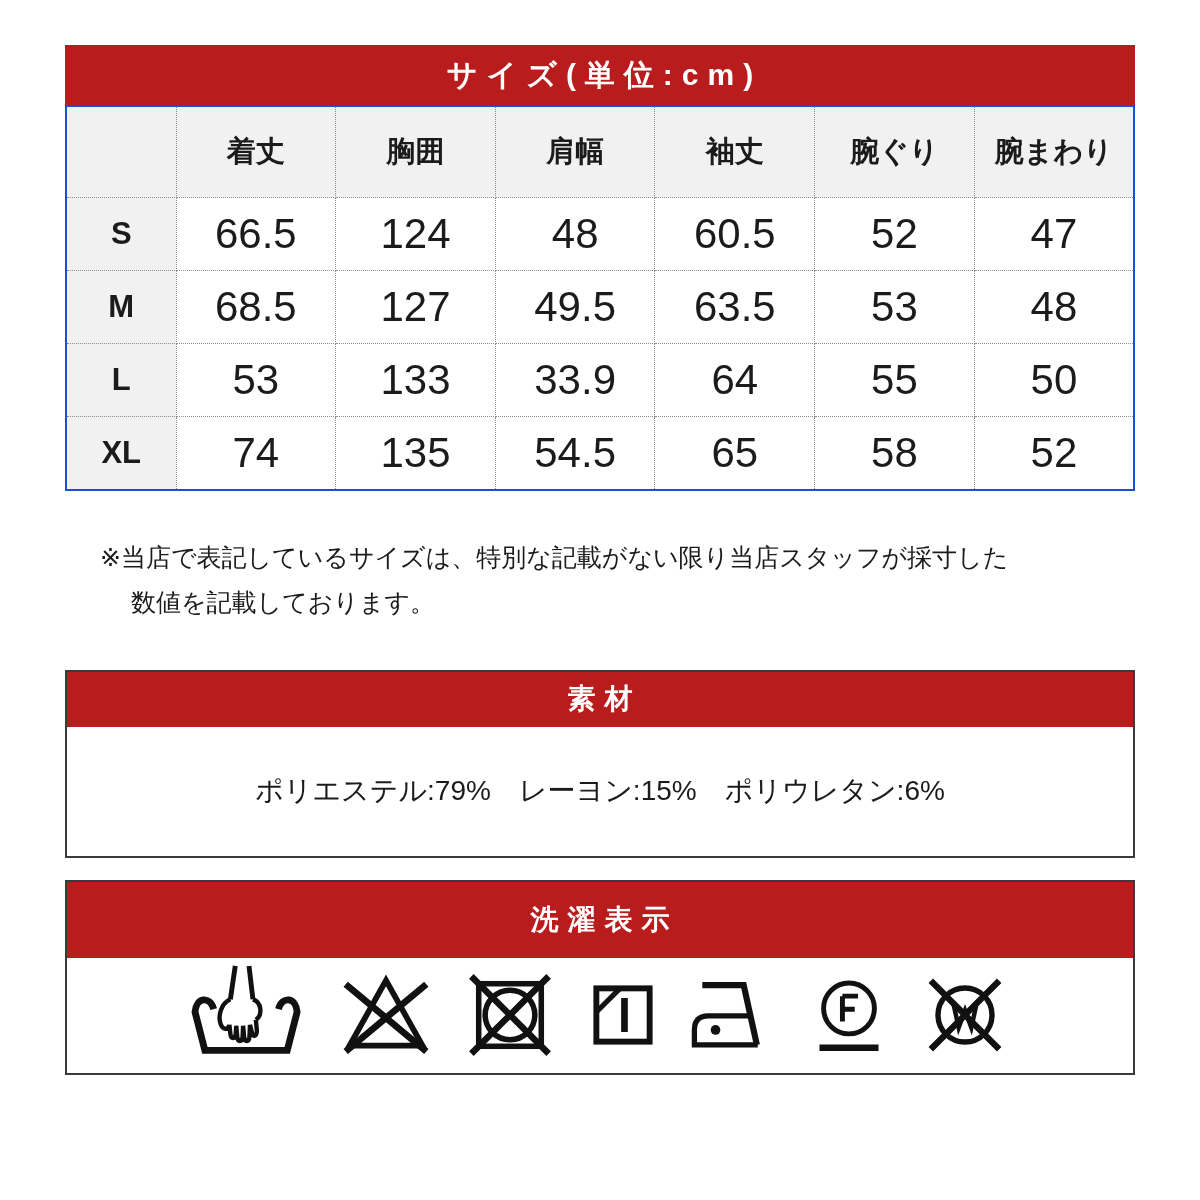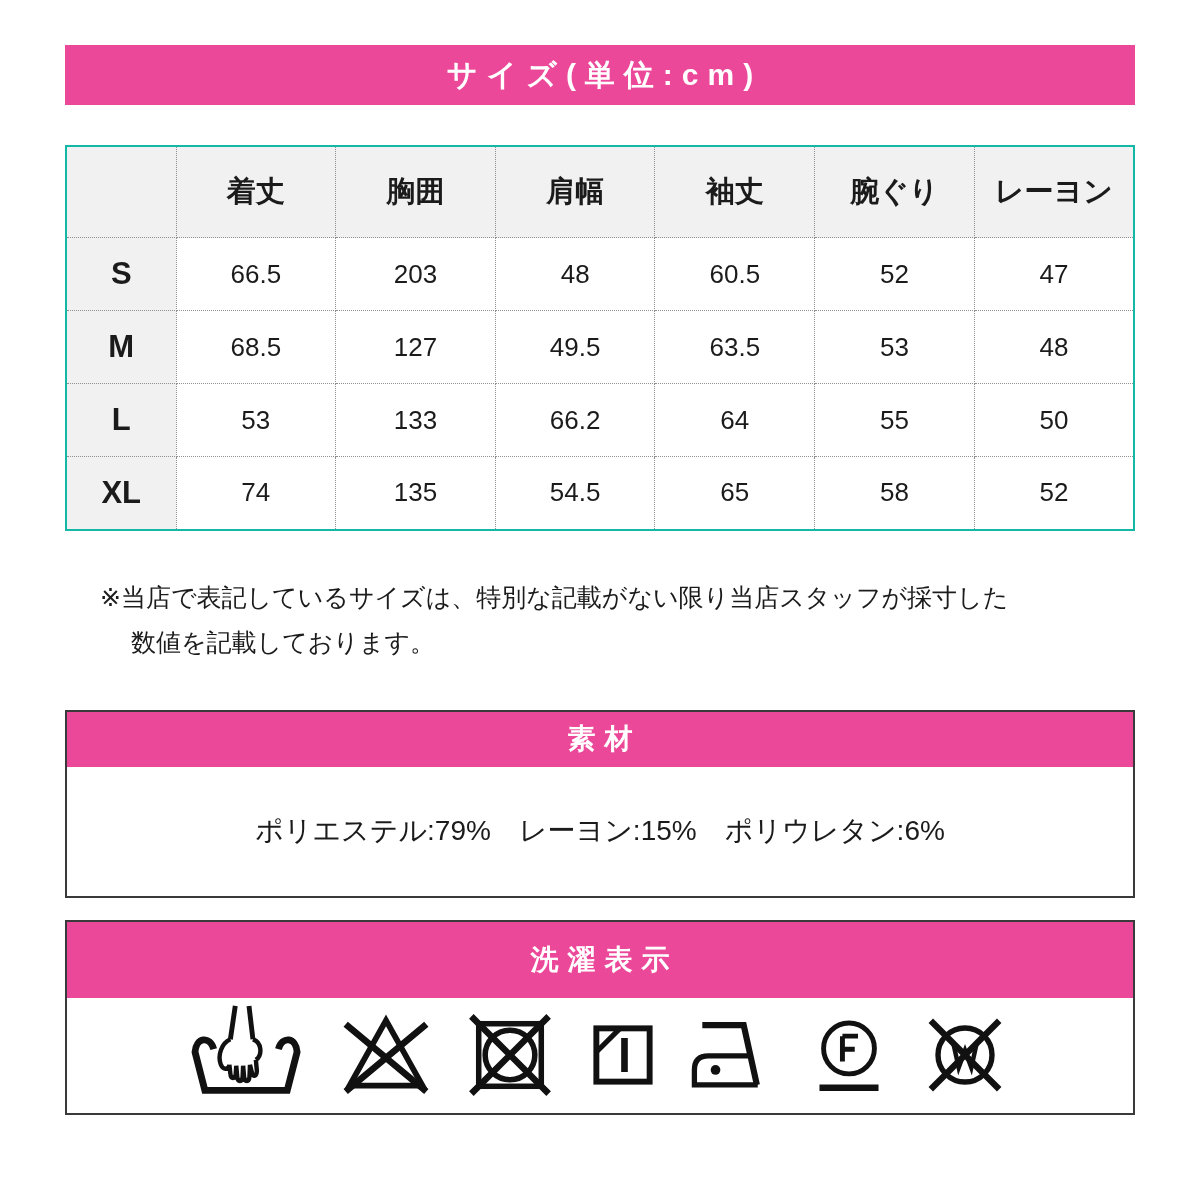--- a/index.html
+++ b/index.html
@@ -6,48 +6,47 @@
   body{
     width:1200px;height:1200px;
     font-family:"Liberation Sans","DejaVu Sans",sans-serif;
     color:#1b1b1b;
     -webkit-font-smoothing:antialiased;
   }
   .container{width:1070px;margin:0 auto;padding-top:45px;}
 
   
   .bar{
-    background:#ec4899;color:#ffffff;
+    background:#b91c1c;color:#ffffff;
     font-weight:bold;text-align:center;
     letter-spacing:9px;padding-left:9px;
     display:flex;align-items:center;justify-content:center;
   }
   .size-bar{height:60px;font-size:30px;}
 
   
   table.size-table{
     width:100%;border-collapse:collapse;table-layout:fixed;
-    border:2px solid #14b8a6;
-    margin-top:40px;
+    border:2px solid #1d4ed8;
   }
   table.size-table th,table.size-table td{
     border:1px dotted #8f8f8f;
     text-align:center;vertical-align:middle;
     padding:0;
   }
   table.size-table thead th{
     height:90px;background:#f1f1f1;
     font-size:29px;font-weight:bold;
   }
   table.size-table tbody tr{height:73px;}
   table.size-table tbody th{
     background:#f1f1f1;font-size:31px;font-weight:bold;
   }
   table.size-table tbody td{
-    background:#ffffff;font-size:26px;font-weight:normal;
+    background:#ffffff;font-size:42px;font-weight:normal;
   }
 
   
   .note{margin-top:32px;padding-left:35px;font-size:25px;line-height:45px;}
   .note .cont{padding-left:31px;}
   .note.second{margin-top:44px;}
 
   
   .box{border:2px solid #3a3a3a;margin-top:45px;}
   .box .bar{margin:0;}
@@ -84,47 +83,47 @@
         <col>
     </colgroup>
     <thead>
       <tr>
         <th></th>
         <th>着丈</th>
         <th>胸囲</th>
         <th>肩幅</th>
         <th>袖丈</th>
         <th>腕ぐり</th>
-        <th>レーヨン</th>
+        <th>腕まわり</th>
       </tr>
     </thead>
     <tbody>
       <tr>
         <th>S</th>
         <td>66.5</td>
-        <td>203</td>
+        <td>124</td>
         <td>48</td>
         <td>60.5</td>
         <td>52</td>
         <td>47</td>
       </tr>
       <tr>
         <th>M</th>
         <td>68.5</td>
         <td>127</td>
         <td>49.5</td>
         <td>63.5</td>
         <td>53</td>
         <td>48</td>
       </tr>
       <tr>
         <th>L</th>
         <td>53</td>
         <td>133</td>
-        <td>66.2</td>
+        <td>33.9</td>
         <td>64</td>
         <td>55</td>
         <td>50</td>
       </tr>
       <tr>
         <th>XL</th>
         <td>74</td>
         <td>135</td>
         <td>54.5</td>
         <td>65</td>

